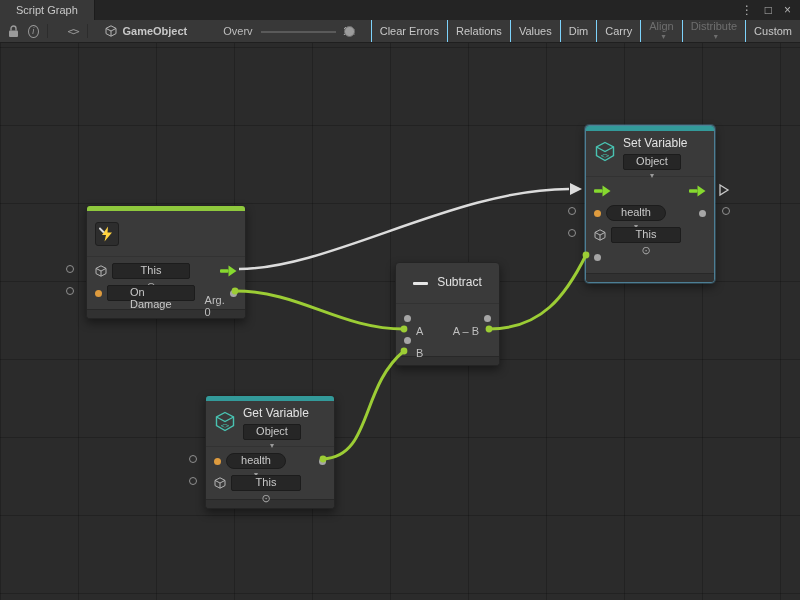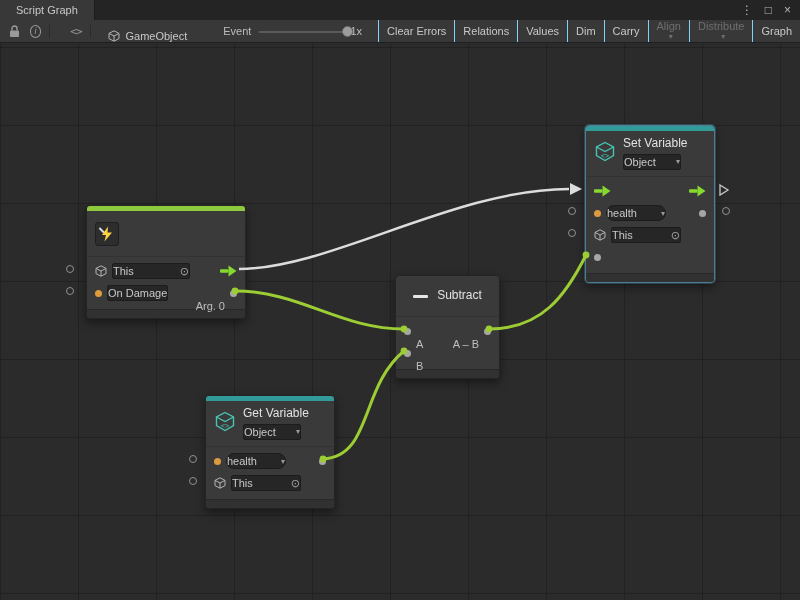--- a/index.html
+++ b/index.html
@@ -19,22 +19,22 @@
              display:flex; align-items:center; font-size:11px; color:#c8c8c8;
              white-space:nowrap; overflow:hidden; padding-left:6px; }
   .tb-icon { display:inline-flex; align-items:center; justify-content:center;
              width:20px; height:100%; }
   .circle-i { width:13px; height:13px; border:1px solid #9a9a9a; border-radius:50%;
               font-size:9px; font-style:italic; color:#9a9a9a; display:inline-flex;
               align-items:center; justify-content:center; margin-left:6px; }
   .code-ic { font-family:"DejaVu Sans Mono", monospace; font-size:11px; color:#9a9a9a;
              margin-left:12px; letter-spacing:-1px; }
   .tb-sep { width:1px; height:14px; background:#2c2c2c; margin:0 8px; }
-  .go-btn { display:inline-flex; align-items:flex-end; gap:5px; height:100%;
-            padding:0 10px; color:#c8c8c8; }
+  .go-btn { display:inline-flex; align-items:center; gap:5px; height:100%;
+            padding:0 10px; color:#c8c8c8;font-weight:bold; }
   .zoom-lbl { margin-left:26px; color:#bdbdbd; }
   .slider { position:relative; width:95px; height:100%; margin-left:8px; }
   .slider .track { position:absolute; left:0; right:0; top:11px; height:2px; background:#5a5a5a; }
   .slider .handle { position:absolute; top:6px; left:83px; width:11px; height:11px;
                     border-radius:50%; background:#9c9c9c; border:1px solid #6e6e6e; }
   .zoom-val { margin-left:7px; color:#bdbdbd; }
   .tb-btn { height:100%; display:inline-flex; align-items:center; padding:0 8px;
             background:transparent; border:none; border-left:1px solid #7dd3fc;
             color:#c8c8c8; font-size:11px; font-family:inherit; }
   .btn-group { display:flex; height:100%; margin-left:16px; }
@@ -65,22 +65,22 @@
   .mini-input { background:#262626; border:1px solid #1b1b1b; border-radius:2px;
                 min-width:20px; height:15px; line-height:13px; padding:0 5px; color:#e0e0e0; font-size:11px; }
 
   .ports { padding:3px 0 5px; border-top:1px solid #323232; }
   .port-row { height:22px; display:flex; align-items:center; gap:5px; padding:0 8px; }
   .spacer { flex:1; }
   .dot { width:7px; height:7px; border-radius:50%; background:#a6a6a6; flex:none; }
   .dot.orange { background:#de9b3e; }
   .port-label { font-size:11px; color:#bfbfbf;margin-top:25px; }
   .chip { background:#262626; border:1px solid #1c1c1c; border-radius:2px; height:16px;
-          padding:0 0; font-size:11px; color:#c8c8c8; display:inline-flex;
-          align-items:center; gap:4px; }
+          padding:0 22px; font-size:11px; color:#c8c8c8; display:inline-flex;
+          align-items:center; gap:4px;flex-direction:column; }
   .chip .caret { font-size:8px; color:#999; }
   .chip .target { font-size:11px; color:#a8a8a8; }
   .w78 { width:78px; justify-content:space-between; }
   .w70 { width:70px; justify-content:space-between; }
   .w60 { width:60px; justify-content:space-between;border-radius:8px; }
   .w58 { width:58px; justify-content:space-between; }
   .node-footer { height:9px; background:#313131; border-top:1px solid #282828;
                  border-radius:0 0 3px 3px; }
 
   .flow-arrow { display:inline-flex; flex:none; }
@@ -115,41 +115,41 @@
   <span class="circle-i">i</span>
   <span class="tb-sep"></span>
   <span class="code-ic">&lt;&gt;</span>
   <span class="tb-sep"></span>
   <span class="go-btn">
     <svg width="12" height="12" viewBox="0 0 12 12">
         <path d="M6 0.8 L11 3.4 V8.6 L6 11.2 L1 8.6 V3.4 Z M1 3.4 L6 6 L11 3.4 M6 6 V11.2" fill="none" stroke="#b5b5b5" stroke-width="1"></path>
       </svg>
     <span>GameObject</span>
   </span>
-  <span class="zoom-lbl">Event</span>
+  <span class="zoom-lbl">Overv</span>
   <div class="slider">
     <div class="track"></div>
     <div class="handle"></div>
   </div>
   <span class="zoom-val">1x</span>
   <div class="btn-group">
     <button class="tb-btn">Clear Errors</button>
     <button class="tb-btn">Relations</button>
     <button class="tb-btn">Values</button>
     <button class="tb-btn">Dim</button>
     <button class="tb-btn">Carry</button>
     <button class="tb-btn disabled">
       <span>Align</span>
       <span class="caret">▾</span>
     </button>
     <button class="tb-btn disabled">
       <span>Distribute</span>
       <span class="caret">▾</span>
     </button>
-    <button class="tb-btn">Graph</button>
+    <button class="tb-btn">Custom</button>
   </div>
 </div>
 
 <div class="canvas">
 
   <div class="node" style="left:86px; top:162px; width:160px;">
     <div class="node-strip strip-event"></div>
     <div class="node-header">
       <span class="icon-badge">
         <svg width="16" height="16" viewBox="0 0 16 16">
@@ -181,21 +181,21 @@
           <span>On Damage</span>
         </span>
         <span class="spacer"></span>
         <span class="port-label">Arg. 0</span>
         <span class="dot"></span>
       </div>
     </div>
     <div class="node-footer"></div>
   </div>
 
-  <div class="node" style="left:395px; top:232px; width:105px;text-align:right;">
+  <div class="node" style="left:395px; top:219px; width:105px;text-align:right;">
     <div class="sub-header">
       <span class="minus-ic"></span>
       <span class="node-title">Subtract</span>
     </div>
     <div class="ports">
       <div class="port-row">
         <span class="dot"></span>
         <span class="port-label">A</span>
         <span class="spacer"></span>
         <span class="port-label">A – B</span>

